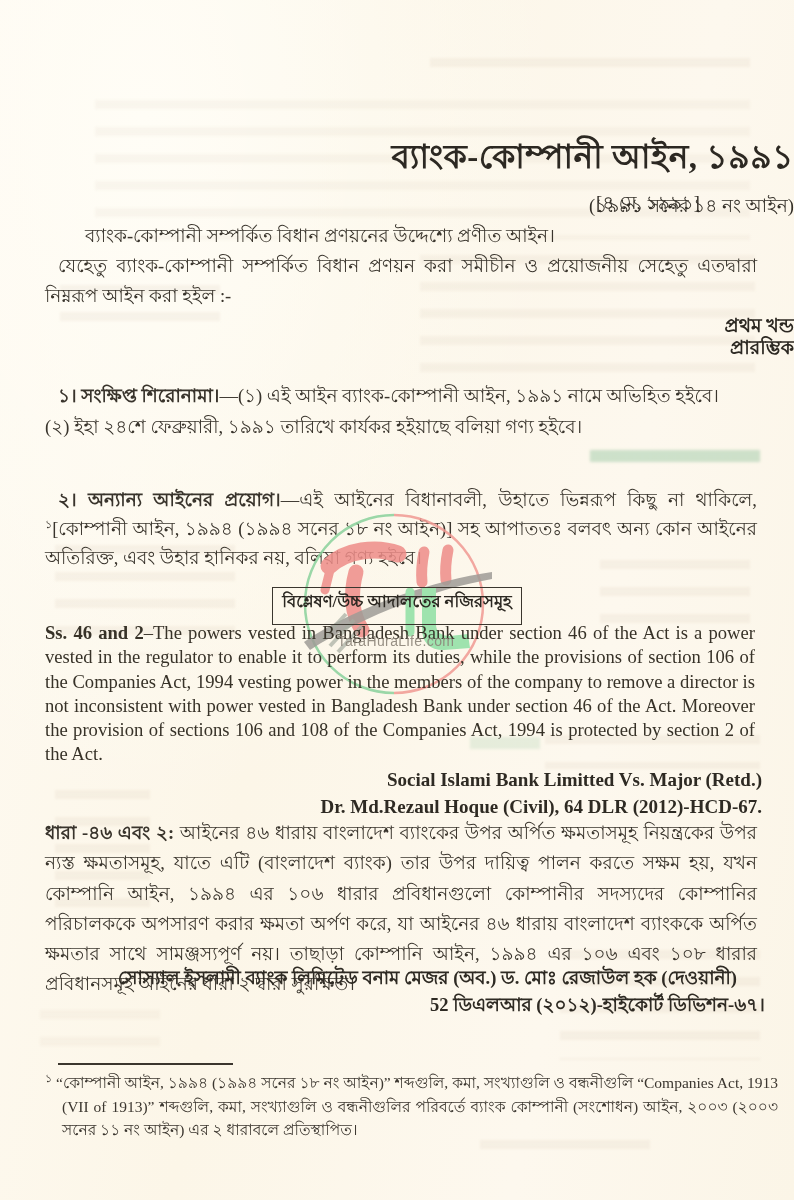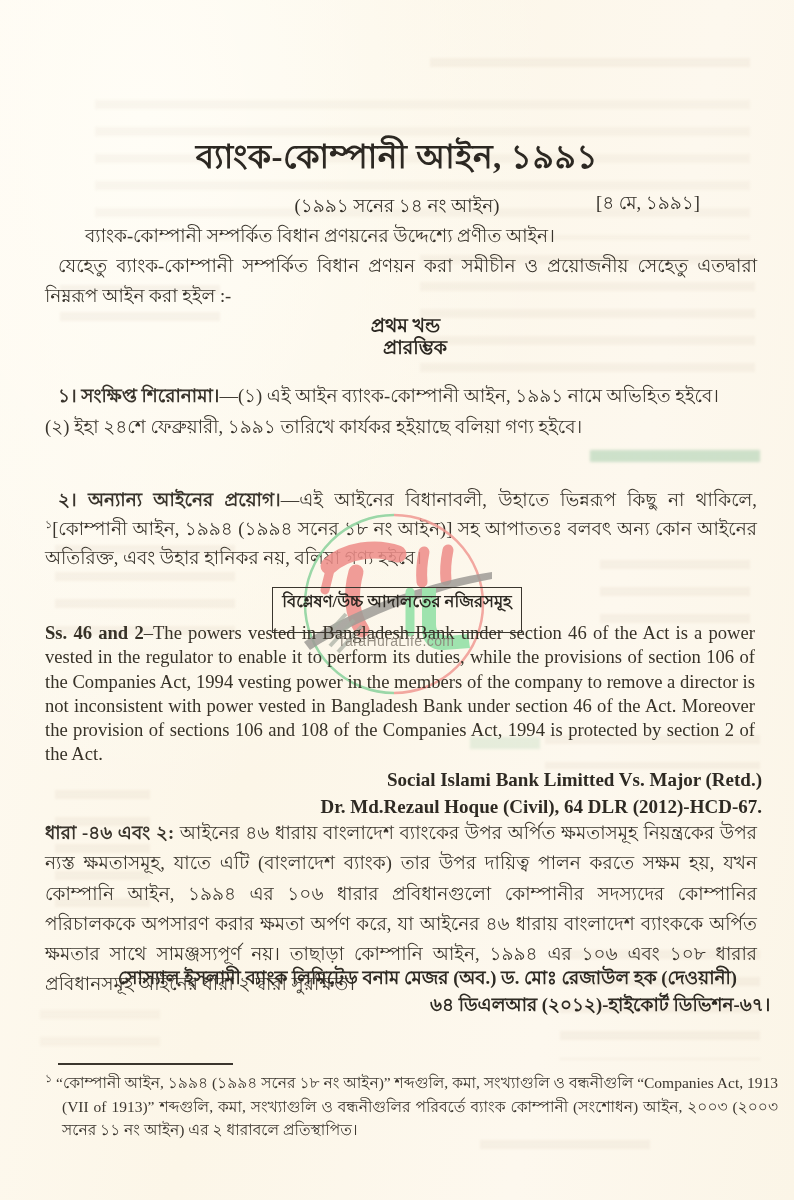--- a/index.html
+++ b/index.html
@@ -9,21 +9,21 @@
     margin:0 auto;
     background:
       radial-gradient(ellipse at 18% 10%, #fffdf6 0%, rgba(255,253,246,0) 45%),
       linear-gradient(100deg, #fefaf1 0%, #fcf6e8 38%, #fdf8ee 72%, #fbf5e7 100%);
     overflow:hidden;
     font-family:"Liberation Serif","DejaVu Serif",serif;
     color:#39342c;
   }
   .abs{position:absolute;}
   .bn{font-family:"Liberation Serif","DejaVu Serif",serif;}
-  .center{left:0;right:0;text-align:center;}
+  .center{left:0;right:0;text-align:right;}
   .bold{font-weight:bold;}
   .justify{text-align:justify;}
   sup.fn{font-size:11px;vertical-align:super;line-height:0;}
 
   
   .title{top:131px;font-size:33px;font-weight:bold;color:#2c2822;letter-spacing:.5px;}
   .actno{top:192px;font-size:18.5px;color:#332f28;}
   .date{top:189px;right:94px;font-size:18.5px;color:#332f28;white-space:nowrap;}
   .purpose{top:222px;left:85px;font-size:18.5px;}
   .para{left:45px;width:712px;font-size:18.5px;line-height:30px;}
@@ -31,21 +31,21 @@
   .part1{top:311px;font-size:19px;font-weight:bold;color:#2c2822;padding-left:17px;}
   .part2{top:333px;font-size:19px;font-weight:bold;color:#2c2822;padding-left:36px;}
   .s1{top:381px;text-indent:13px;white-space:nowrap;}
   .s1b{top:412px;}
   .s2{top:479px;text-indent:13px;line-height:29px;margin-top:7px;}
 
   
   .boxwrap{top:587px;left:0;right:0;display:flex;justify-content:center;z-index:3;}
   .boxhead{
     border:1.5px solid #3a362e;
-    padding:1px 9px 16px 9px;
+    padding:1px 9px 8px 9px;
     font-size:16.5px;font-weight:bold;color:#2c2822;
     background:transparent;
   }
 
   .enpara{top:621px;left:45px;width:710px;font-size:18.6px;line-height:24.3px;color:#373228;z-index:2;}
   .cite{white-space:nowrap;font-weight:bold;color:#2e2a23;z-index:2;}
   .cite-en1{top:769px;right:32px;font-size:19px;margin-left:24px;}
   .cite-en2{top:796px;right:32px;font-size:19px;}
   .bnpara{top:818px;left:45px;width:712px;font-size:18.5px;line-height:30.3px;z-index:2;}
   .cite-bn1{top:964px;right:57px;font-size:18.5px;}
@@ -137,19 +137,19 @@
   </div>
 
   <div class="abs enpara justify"><span class="bold">Ss. 46 and 2</span><span>–The powers vested in Bangladesh Bank under section 46 of the Act is a power vested in the regulator to enable it to perform its duties, while the provisions of section 106 of the Companies Act, 1994 vesting power in the members of the company to remove a director is not inconsistent with power vested in Bangladesh Bank under section 46 of the Act. Moreover the provision of sections 106 and 108 of the Companies Act, 1994 is protected by section 2 of the Act.</span></div>
 
   <div class="abs cite cite-en1">Social Islami Bank Limitted Vs. Major (Retd.)</div>
   <div class="abs cite cite-en2">Dr. Md.Rezaul Hoque (Civil),  64 DLR (2012)-HCD-67.</div>
 
   <div class="abs bnpara bn justify"><span class="bold">ধারা -৪৬ এবং ২:</span><span> আইনের ৪৬ ধারায়  বাংলাদেশ ব্যাংকের উপর অর্পিত ক্ষমতাসমূহ নিয়ন্ত্রকের উপর ন্যস্ত ক্ষমতাসমূহ, যাতে এটি (বাংলাদেশ ব্যাংক) তার উপর দায়িত্ব পালন করতে সক্ষম হয়, যখন কোম্পানি আইন, ১৯৯৪ এর ১০৬ ধারার প্রবিধানগুলো কোম্পানীর সদস্যদের কোম্পানির পরিচালককে অপসারণ করার ক্ষমতা অর্পণ করে, যা আইনের ৪৬ ধারায় বাংলাদেশ ব্যাংককে অর্পিত ক্ষমতার সাথে সামঞ্জস্যপূর্ণ নয়। তাছাড়া কোম্পানি আইন, ১৯৯৪ এর  ১০৬ এবং ১০৮ ধারার প্রবিধানসমূহ আইনের ধারা ২ দ্বারা সুরক্ষিত।</span></div>
 
   <div class="abs cite cite-bn1 bn">সোস্যাল ইসলামী ব্যাংক লিমিটেড বনাম মেজর (অব.) ড. মোঃ রেজাউল হক (দেওয়ানী)</div>
-  <div class="abs cite cite-bn2 bn">৬৪ ডিএলআর (২০১২)-হাইকোর্ট ডিভিশন-৬৭।</div>
+  <div class="abs cite cite-bn2 bn">52 ডিএলআর (২০১২)-হাইকোর্ট ডিভিশন-৬৭।</div>
 
 
   <div class="abs fnrule"></div>
   <div class="abs footnote bn justify"><sup class="fn">১</sup><span> “কোম্পানী আইন, ১৯৯৪ (১৯৯৪ সনের ১৮ নং আইন)” শব্দগুলি, কমা, সংখ্যাগুলি ও বন্ধনীগুলি “Companies Act, 1913 (VII of 1913)” শব্দগুলি, কমা, সংখ্যাগুলি ও বন্ধনীগুলির পরিবর্তে ব্যাংক কোম্পানী (সংশোধন) আইন, ২০০৩ (২০০৩ সনের ১১ নং আইন) এর ২ ধারাবলে প্রতিস্থাপিত।</span></div>
 
 </div>
 
 </body></html>

